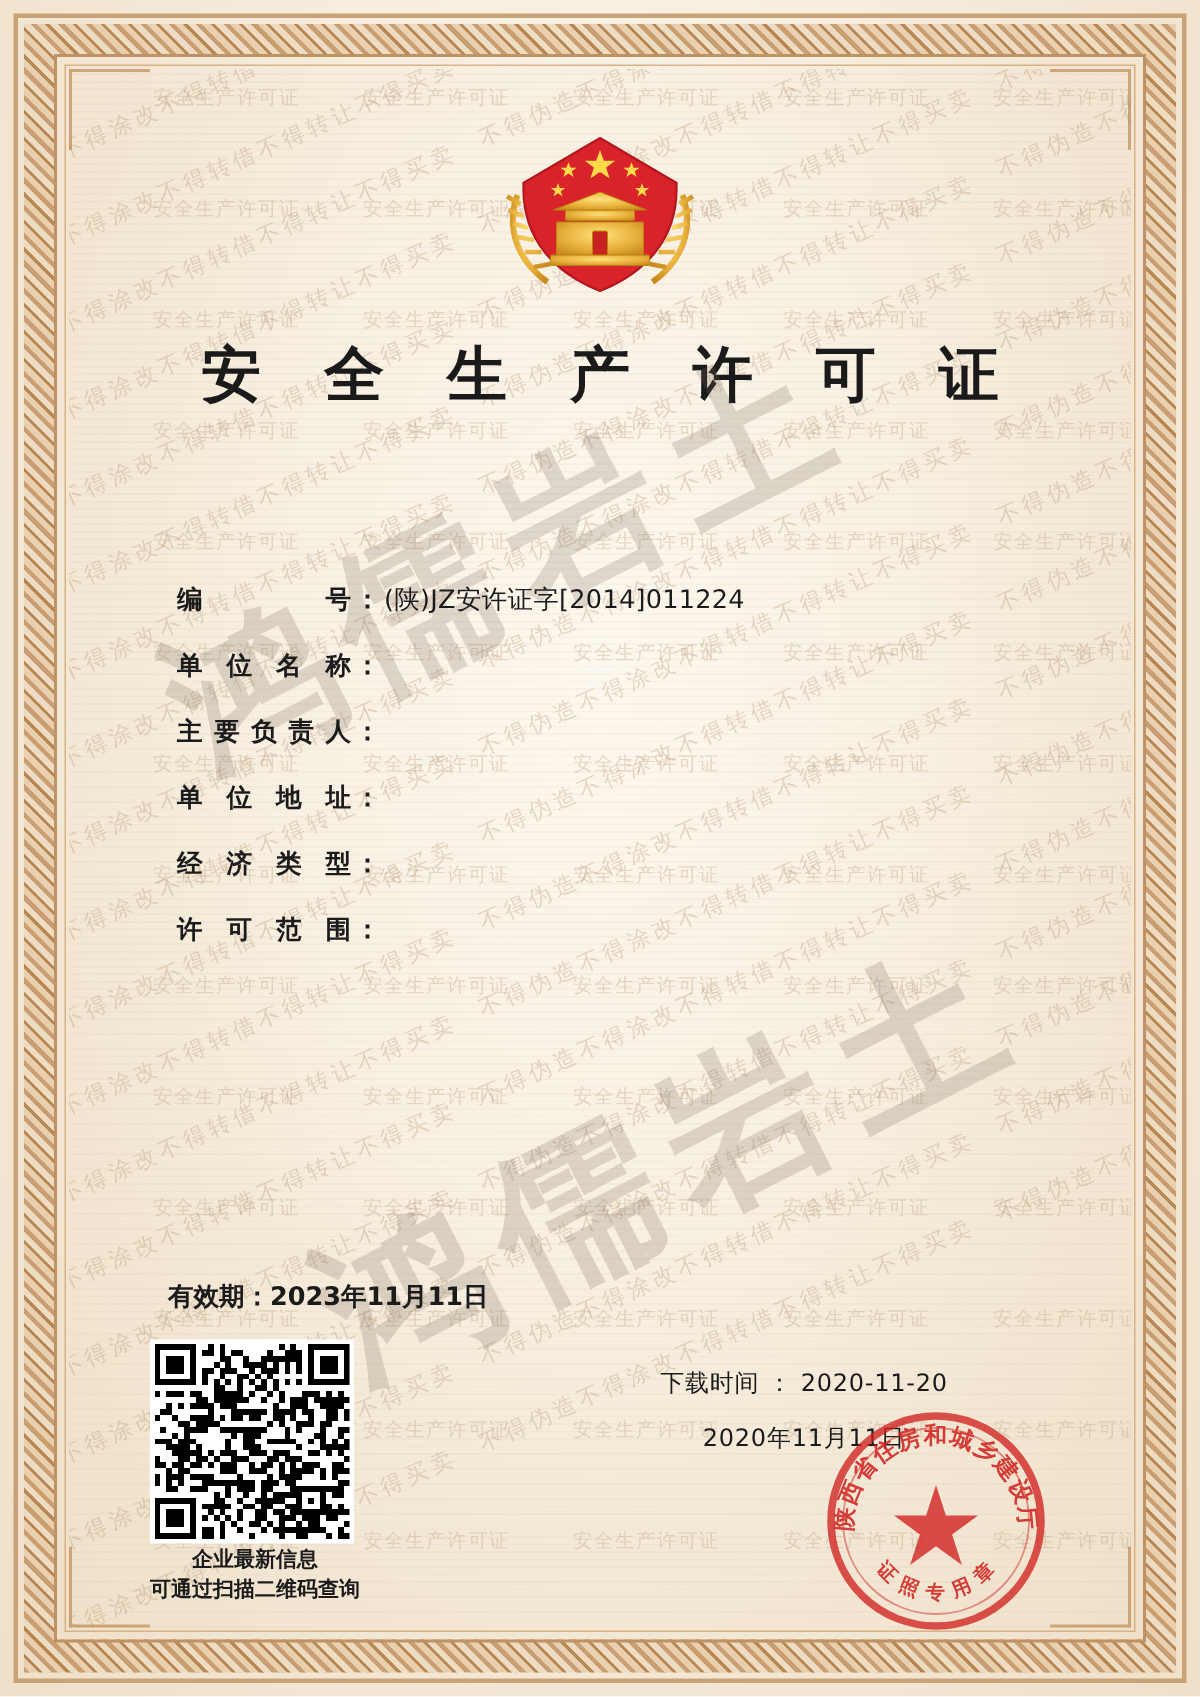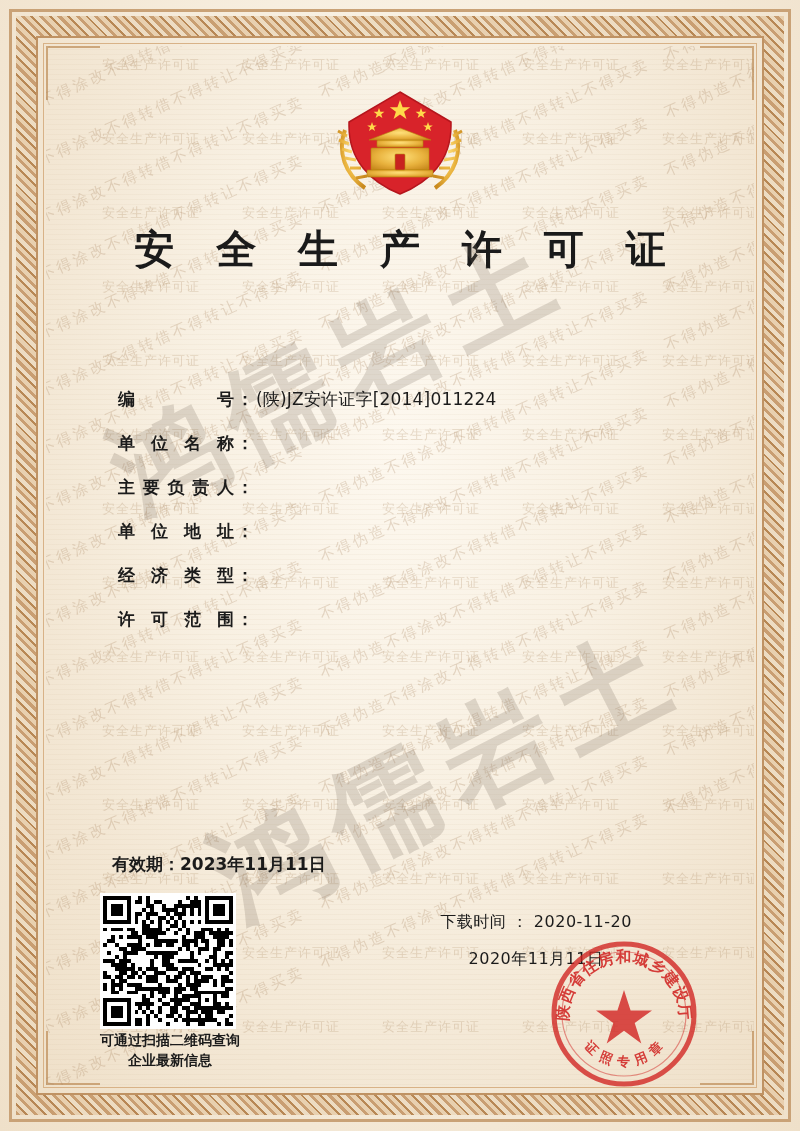--- a/index.html
+++ b/index.html
@@ -958,22 +958,22 @@
         <rect x="16" y="32" width="1" height="1" fill="#000"></rect>
         <rect x="21" y="32" width="1" height="1" fill="#000"></rect>
         <rect x="24" y="32" width="1" height="1" fill="#000"></rect>
         <rect x="25" y="32" width="1" height="1" fill="#000"></rect>
         <rect x="29" y="32" width="1" height="1" fill="#000"></rect>
         <rect x="31" y="32" width="1" height="1" fill="#000"></rect>
         <rect x="32" y="32" width="1" height="1" fill="#000"></rect>
       </svg>
   </div>
   <div class="qr-caption">
+    <div>企业最新信息</div>
     <div>可通过扫描二维码查询</div>
-    <div>企业最新信息</div>
   </div>
 
   <div class="footer-right">
     <div class="fr-line">
       <span class="fr-label">下载时间 ：</span>
       <span class="fr-value">2020-11-20</span>
     </div>
     <div class="fr-line">
       <span class="fr-value">2020年11月11日</span>
     </div>

